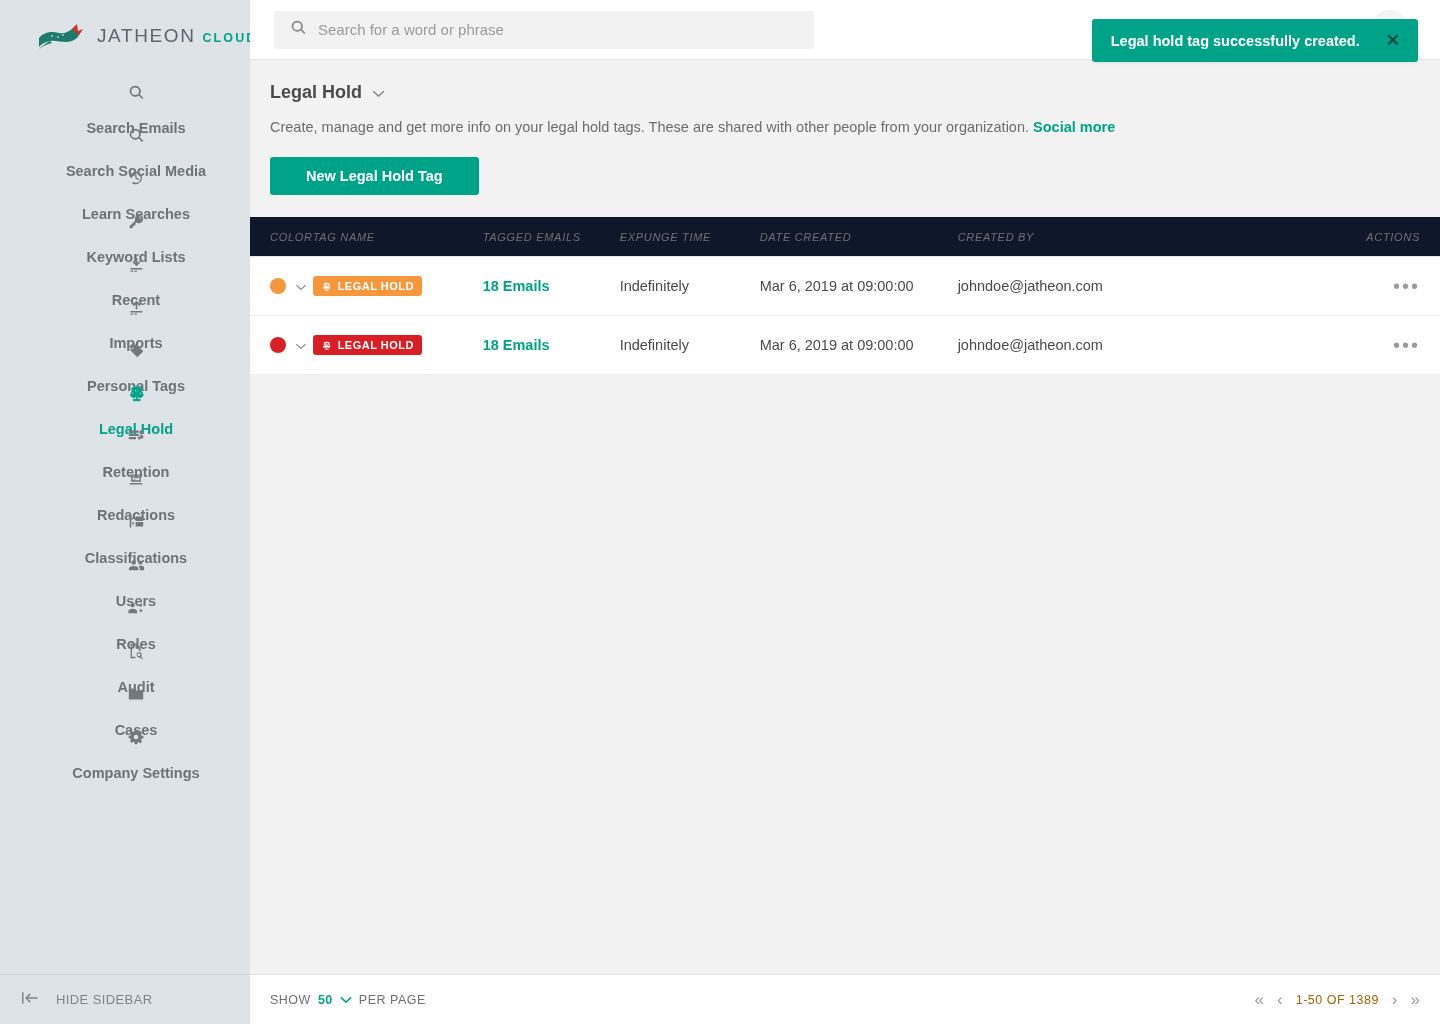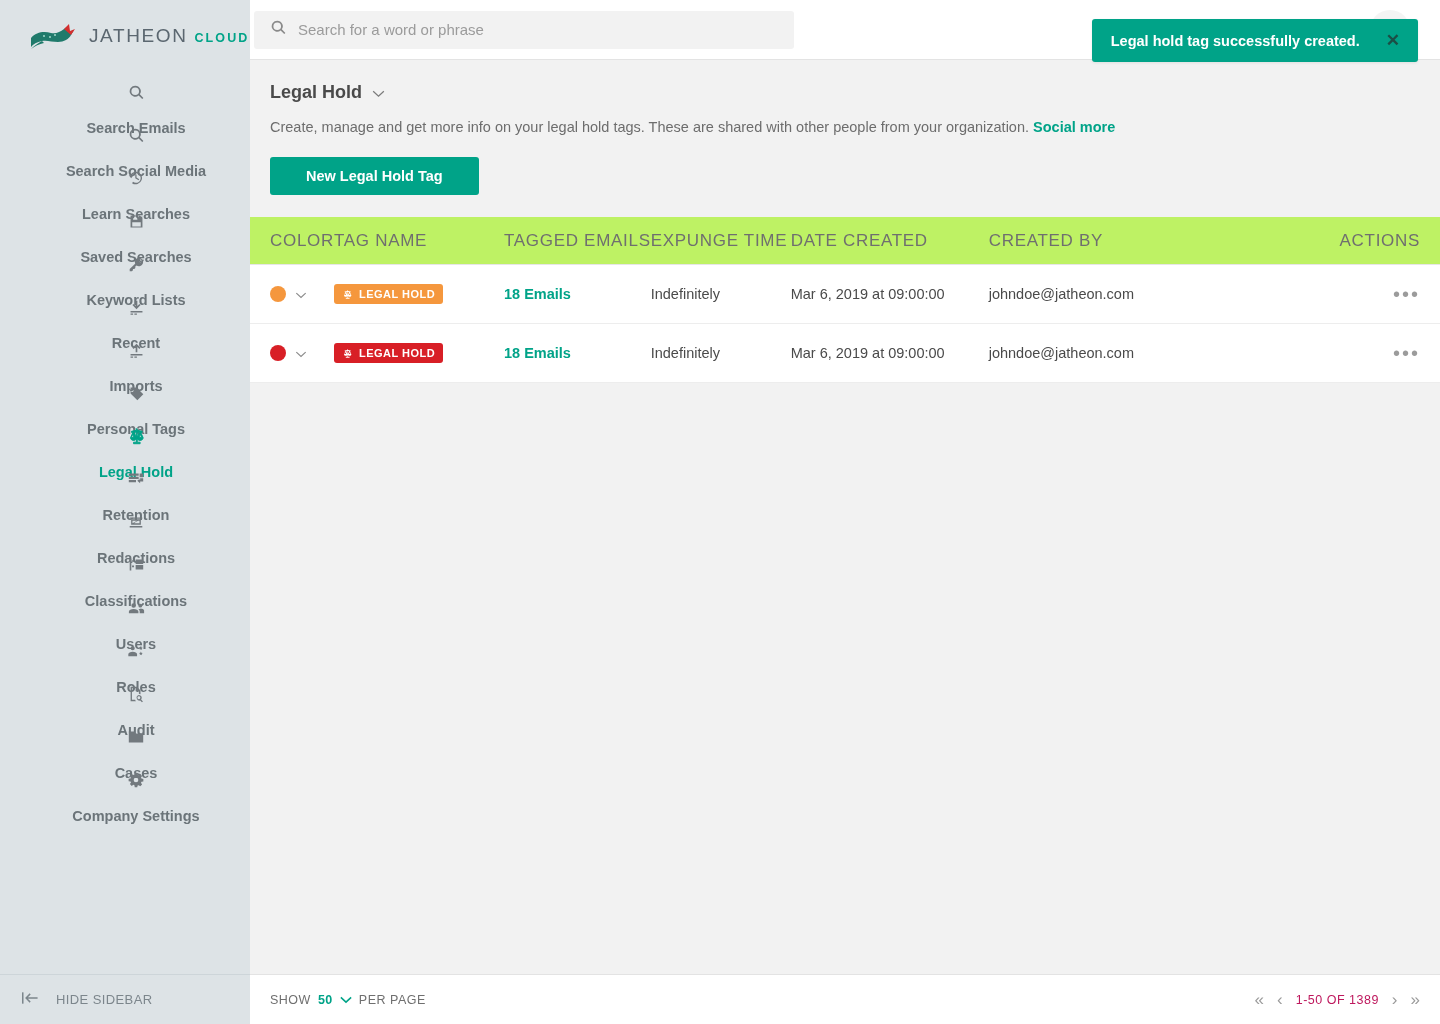--- a/index.html
+++ b/index.html
@@ -14,21 +14,21 @@
   
   .sidebar {
     width: 250px; height: 1024px;
     background: #dde3e6;
     display: flex; flex-direction: column;
     flex: 0 0 250px;
     position: relative;
   }
   .logo-wrap {
     height: 72px; display: flex; align-items: center;
-    padding-left: 28px; gap: 9px;
+    padding-left: 36px; gap: 9px;
   }
   .logo-mark { width: 52px; height: 30px; display:block; }
   .logo-text { display: flex; align-items: baseline; gap: 7px; }
   .logo-jatheon {
     font-size: 19px; letter-spacing: 1.6px; color: #5b6770; font-weight: 400;
   }
   .logo-cloud {
     font-size: 12.5px; letter-spacing: 2.1px; color: #00a388; font-weight: 600;
   }
   .nav { padding-top: 10px; flex: 1 1 auto; }
@@ -52,21 +52,21 @@
   }
 
   
   .main {
     flex: 1 1 auto; height: 1024px;
     display: flex; flex-direction: column;
     background: #f2f2f2; position: relative;
   }
   .topbar {
     height: 60px; background: #fff; border-bottom: 1px solid #e3e3e3;
-    display: flex; align-items: center; padding: 0 4px;
+    display: flex; align-items: center; padding: 0 24px;
     flex: 0 0 60px; position: relative;
   }
   .search-box {
     width: 540px; height: 38px; background: #f2f2f2; border-radius: 3px;
     display: flex; align-items: center; gap: 11px; padding: 0 16px;
     margin-left: 0;
   }
   .search-box input {
     border: none; outline: none; background: transparent;
     font-size: 15px; color: #575757; width: 100%;
@@ -91,25 +91,26 @@
     display: inline-flex; align-items: center; justify-content:center;
     height: 38px; padding: 0 36px; border: none; border-radius: 3px;
     background: #00a388; color: #fff; font-size: 14.5px; font-weight: 700;
     font-family: "Liberation Sans", sans-serif; cursor: pointer;
   }
 
   
   .table-wrap { margin-top: 22px; background: transparent; }
   .tbl { width: 100%; border-collapse: collapse; background: #fff; }
   .tbl thead th {
-    background: #bef264;
-    font-size: 17px; font-weight: 400; letter-spacing: .7px;
+    background: #0f172a;
+    font-size: 11px; font-weight: 400; letter-spacing: .7px;
     color: #6f6f6f; text-align: left;
     padding: 14px 0 13px 0; border-bottom: 1px solid #e6e6e6;
     white-space: nowrap;
+    font-style: italic;
   }
   .tbl tbody td {
     padding: 0; height: 59px; font-size: 14.5px; color: #4a4a4a;
     border-bottom: 1px solid #ededed; background: #fff; vertical-align: middle;
   }
   .col-color  { width: 58px;  padding-left: 20px !important; }
   .col-tag    { width: 170px; }
   .col-emails { width: 137px; }
   .col-expunge{ width: 140px; }
   .col-date   { width: 198px; }
@@ -138,21 +139,21 @@
     display: flex; align-items: center; justify-content: space-between;
     padding: 0 20px; flex: 0 0 50px;
   }
   .show-per-page {
     display: flex; align-items: center; gap: 7px;
     font-size: 12.5px; color: #6f6f6f; letter-spacing: .5px;
   }
   .show-per-page .num { color: #00a388; font-weight: 700; }
   .pager { display: flex; align-items: center; gap: 13px; color: #9b9b9b; }
   .pager .arw { font-size: 17px; cursor: pointer; line-height: 1; user-select:none; }
-  .pager .range { font-size: 12.5px; color: #be185d; letter-spacing: .5px; }
+  .pager .range { font-size: 12.5px; color: #a16207; letter-spacing: .5px; }
 
   
   .toast {
     position: absolute; top: 19px; right: 22px; z-index: 50;
     background: #00a388; border-radius: 3px;
     display: flex; align-items: center; gap: 26px;
     padding: 13px 18px 13px 19px;
     min-width: 310px;
     box-shadow: 0 1px 3px rgba(0,0,0,.08);
     justify-content: flex-end;
@@ -209,28 +210,20 @@
 
       <div class="nav-item">
         <span class="ic">
           <svg width="18" height="18" viewBox="0 0 20 20">
               <path d="M10 3a7 7 0 00-6.32 4H2l2.6 3.2L7.3 7H5.3A5.4 5.4 0 1110 15.4a5.4 5.4 0 01-3.3-1.1l-1.1 1.4A7 7 0 1010 3zm-.8 3v4.4l3.6 2.2.8-1.3-3-1.8V6z"></path>
             </svg>
         </span>
         <span>Learn Searches</span>
       </div>
 
-      <div class="nav-item">
-        <span class="ic">
-          <svg width="17" height="17" viewBox="0 0 20 20">
-              <path d="M3 3h11l3 3v11H3V3zm3 1v4h7V4H6zm-1 7v5h10v-5H5zm6-6h2v3h-2V5z"></path>
-            </svg>
-        </span>
-        <span>Saved Searches</span>
-      </div>
 
       <div class="nav-item">
         <span class="ic">
           <svg width="17" height="17" viewBox="0 0 20 20">
               <path d="M13 2a5 5 0 00-4.6 7L2 15.4V18h2.6l1.2-1.2v-1.6h1.6l1.2-1.2v-1.5l1.4-1.4A5 5 0 1013 2zm1.6 2.2a1.6 1.6 0 110 3.2 1.6 1.6 0 010-3.2z"></path>
             </svg>
         </span>
         <span>Keyword Lists</span>
       </div>
 

